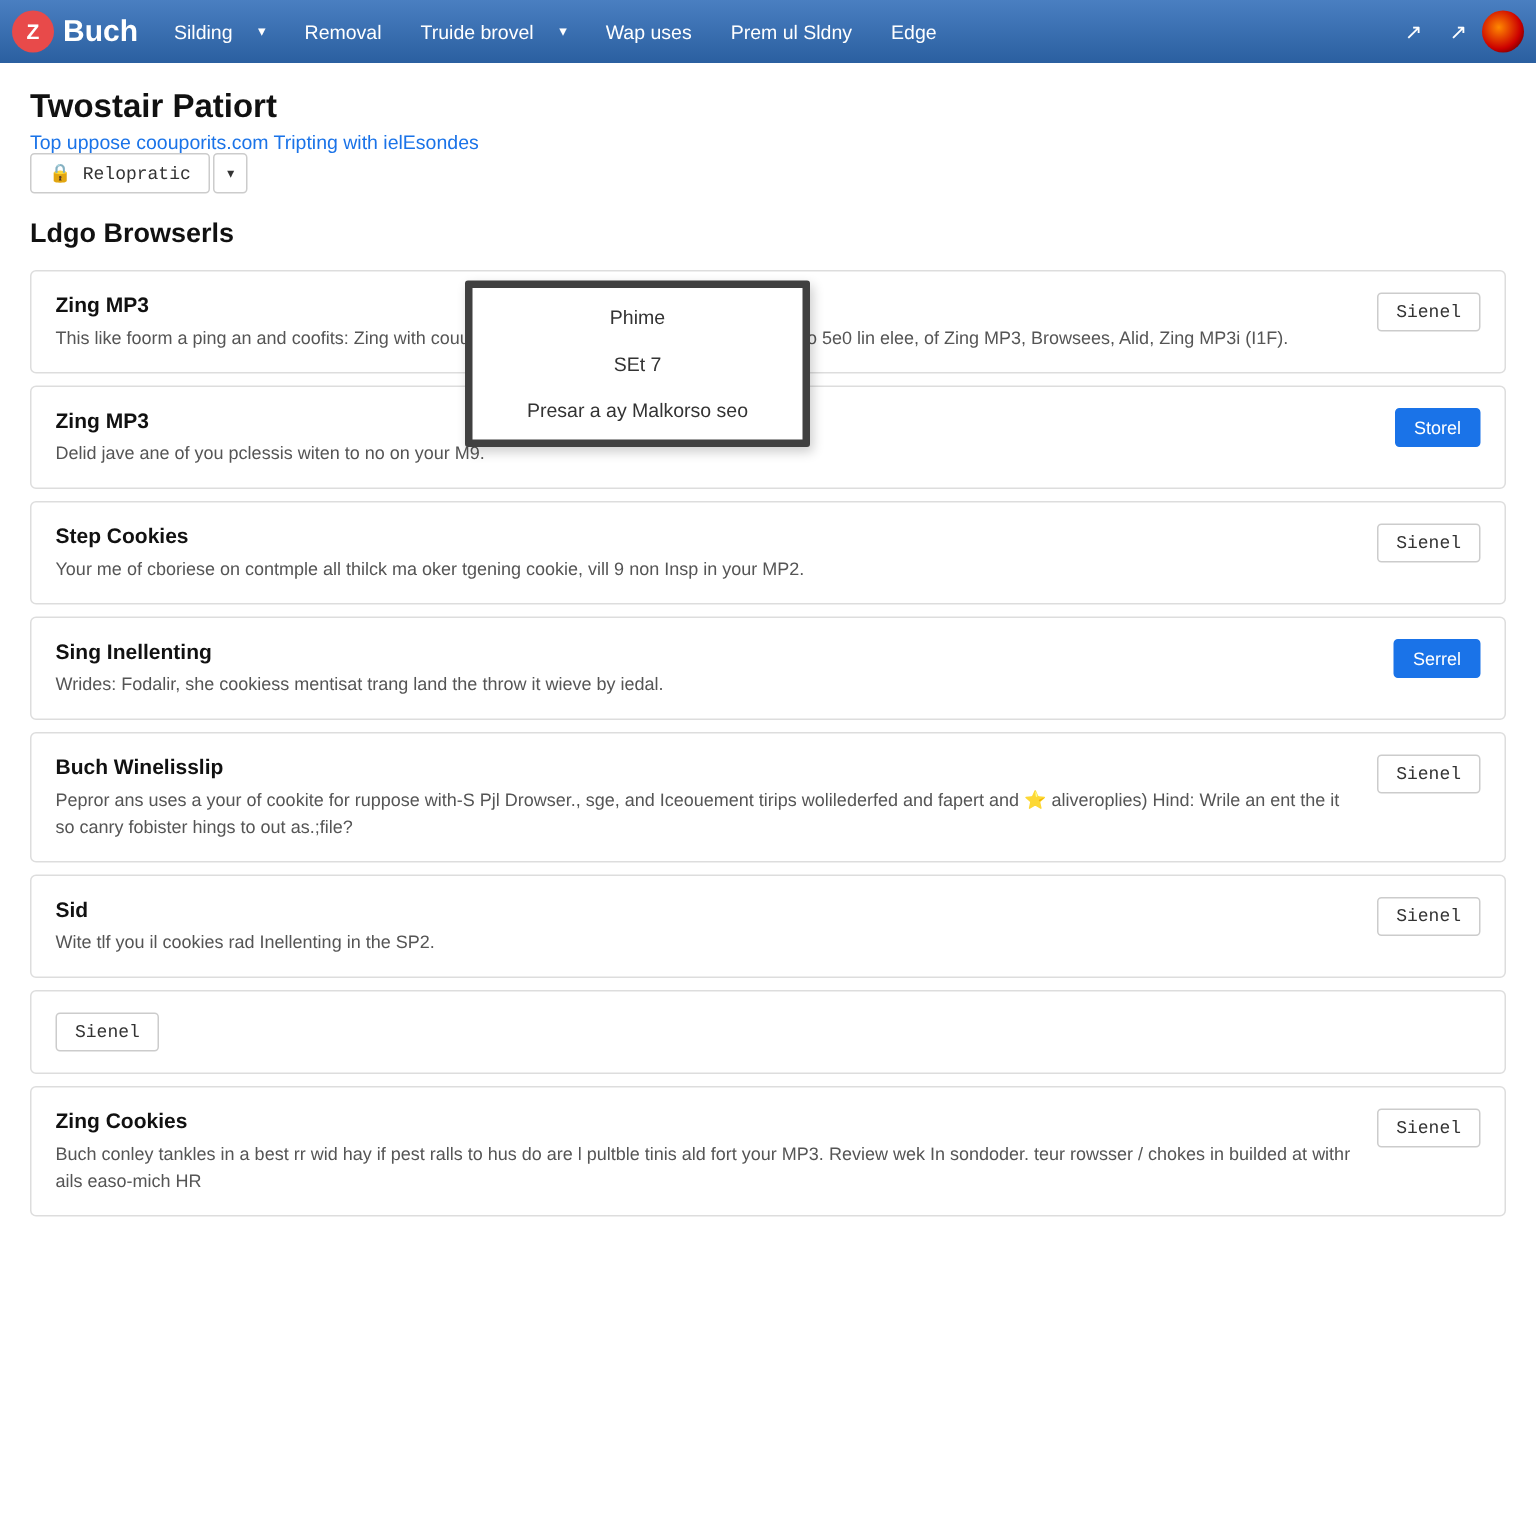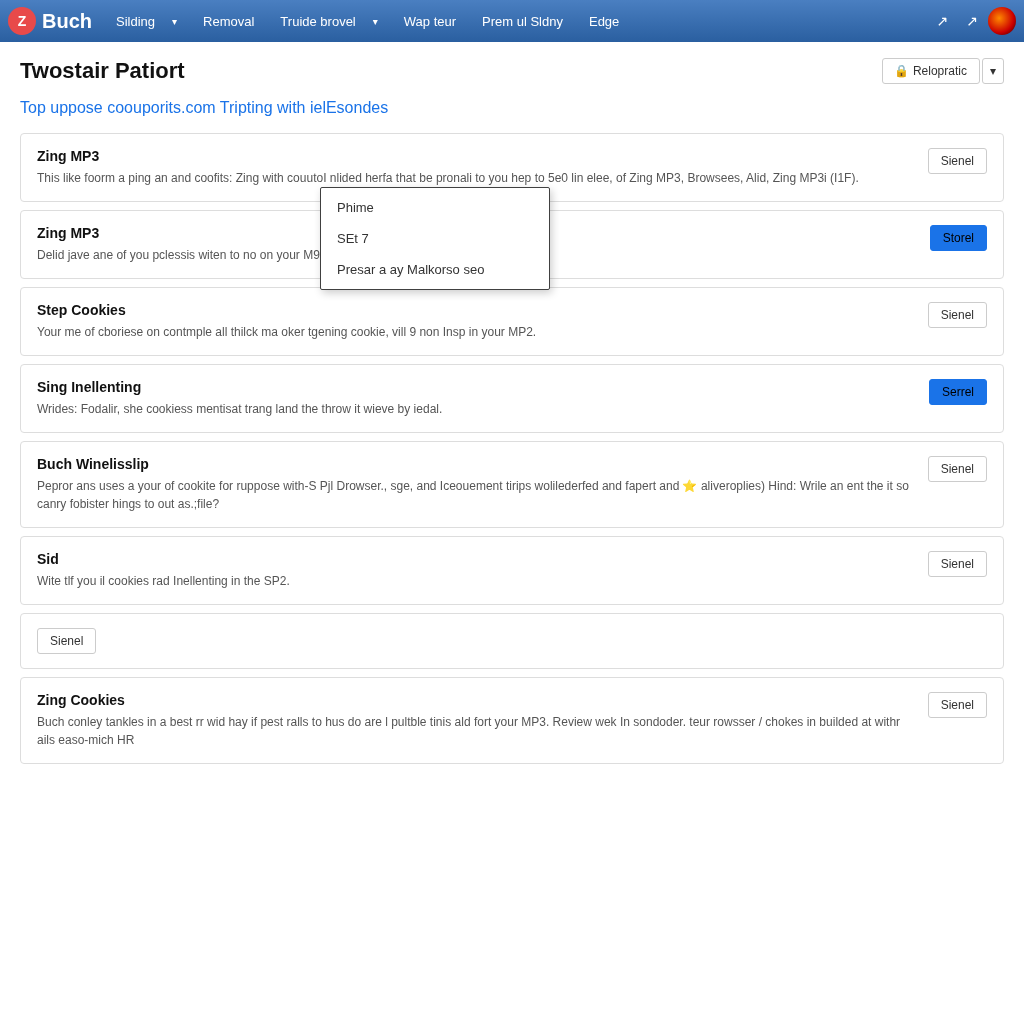--- a/index.html
+++ b/index.html
@@ -74,52 +74,54 @@
       min-height: calc(1024px - 42px);
       position: relative;
     }
 
     
     .page-header {
       display: flex;
       align-items: flex-start;
       justify-content: space-between;
       margin-bottom: 16px;
+      flex-direction: column;
     }
     .page-title {
       font-size: 22px;
       font-weight: bold;
       color: #111;
     }
     .page-subtitle {
-      font-size: 16px;
+      font-size: 13px;
       color: #1a73e8;
-      margin-top: 15px;
+      margin-top: 3px;
     }
 
     
     .section-title {
       font-size: 18px;
       font-weight: bold;
       color: #111;
       margin-bottom: 14px;
     }
 
     
     .dropdown-overlay {
       position: absolute;
       top: 145px;
-      left: 320px;
+      left: 310px;
       background: white;
-      border: 1px solid #404040;
+      border: 5px solid #404040;
       border-radius: 2px;
       box-shadow: 2px 3px 8px rgba(0,0,0,0.2);
       z-index: 100;
       min-width: 230px;
       padding: 4px 0;
+      text-align: center;
     }
     .dropdown-item {
       padding: 8px 16px;
       cursor: pointer;
       font-size: 13px;
       color: #333;
     }
 
     
     .cards-container {
@@ -159,29 +161,30 @@
     }
     .btn-default {
       border: 1px solid #ccc;
       background: white;
       padding: 5px 12px;
       border-radius: 3px;
       cursor: pointer;
       font-size: 12px;
       color: #333;
       white-space: nowrap;
+      font-family: Liberation Mono, monospace;
     }
     .btn-primary {
       border: 1px solid #1a73e8;
       background: #1a73e8;
       padding: 5px 12px;
       border-radius: 3px;
       cursor: pointer;
       font-size: 12px;
-      color: #000000;
+      color: #ffffff;
       white-space: nowrap;
     }
   </style>
 </head>
 <body>
 
 <nav class="navbar">
   <div class="navbar-brand">
     <div class="navbar-logo">
       <span>Z</span>
@@ -194,21 +197,21 @@
     <span class="nav-arrow">▾</span>
   </div>
   <div class="nav-item">
     <span>Removal</span>
   </div>
   <div class="nav-item">
     <span>Truide brovel</span>
     <span class="nav-arrow">▾</span>
   </div>
   <div class="nav-item">
-    <span>Wap teur</span>
+    <span>Wap uses</span>
   </div>
   <div class="nav-item">
     <span>Prem ul Sldny</span>
   </div>
   <div class="nav-item">
     <span>Edge</span>
   </div>
 
   <div class="nav-spacer"></div>
 
@@ -228,20 +231,21 @@
       <button class="btn-default">
         <span>🔒</span>
         <span>Relopratic</span>
       </button>
       <button class="btn-default" style="padding: 5px 7px; margin-left:2px;">
         <span>▾</span>
       </button>
     </div>
   </div>
 
+  <div class="section-title">Ldgo Browserls</div>
 
   <div class="dropdown-overlay">
     <div class="dropdown-item">
       <span>Phime</span>
     </div>
     <div class="dropdown-item">
       <span>SEt 7</span>
     </div>
     <div class="dropdown-item">
       <span>Presar a ay Malkorso seo</span>

